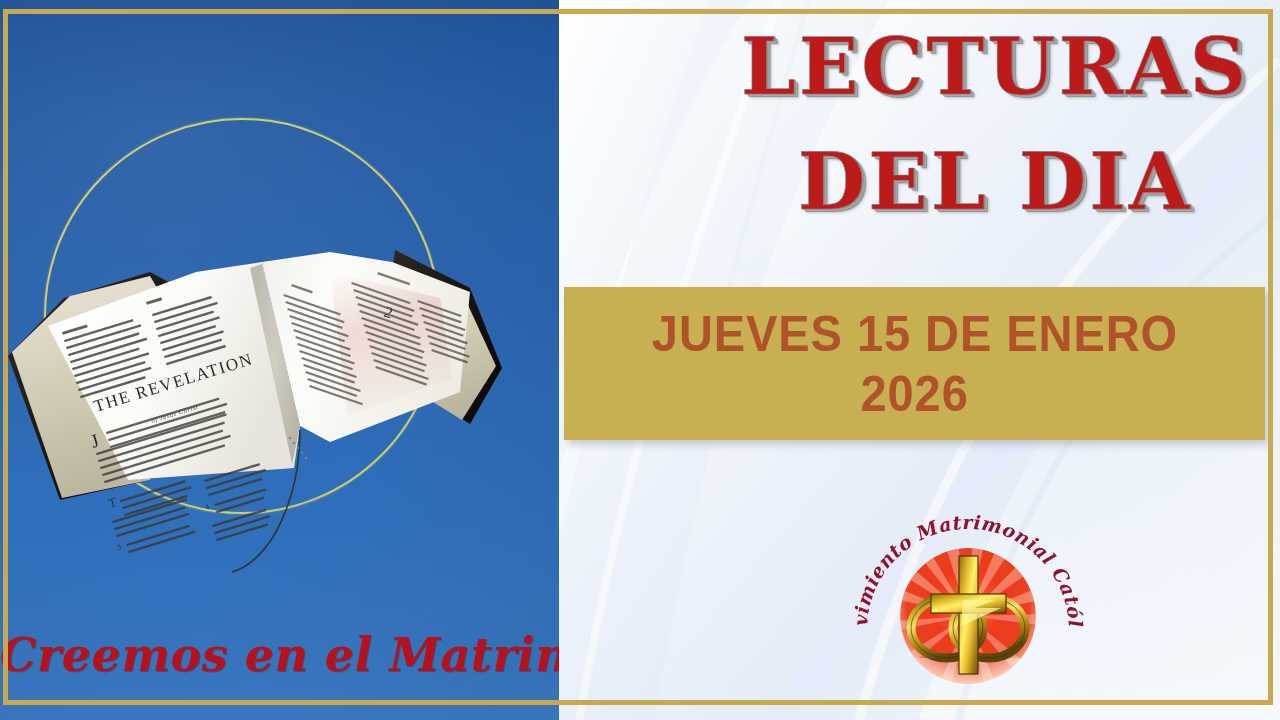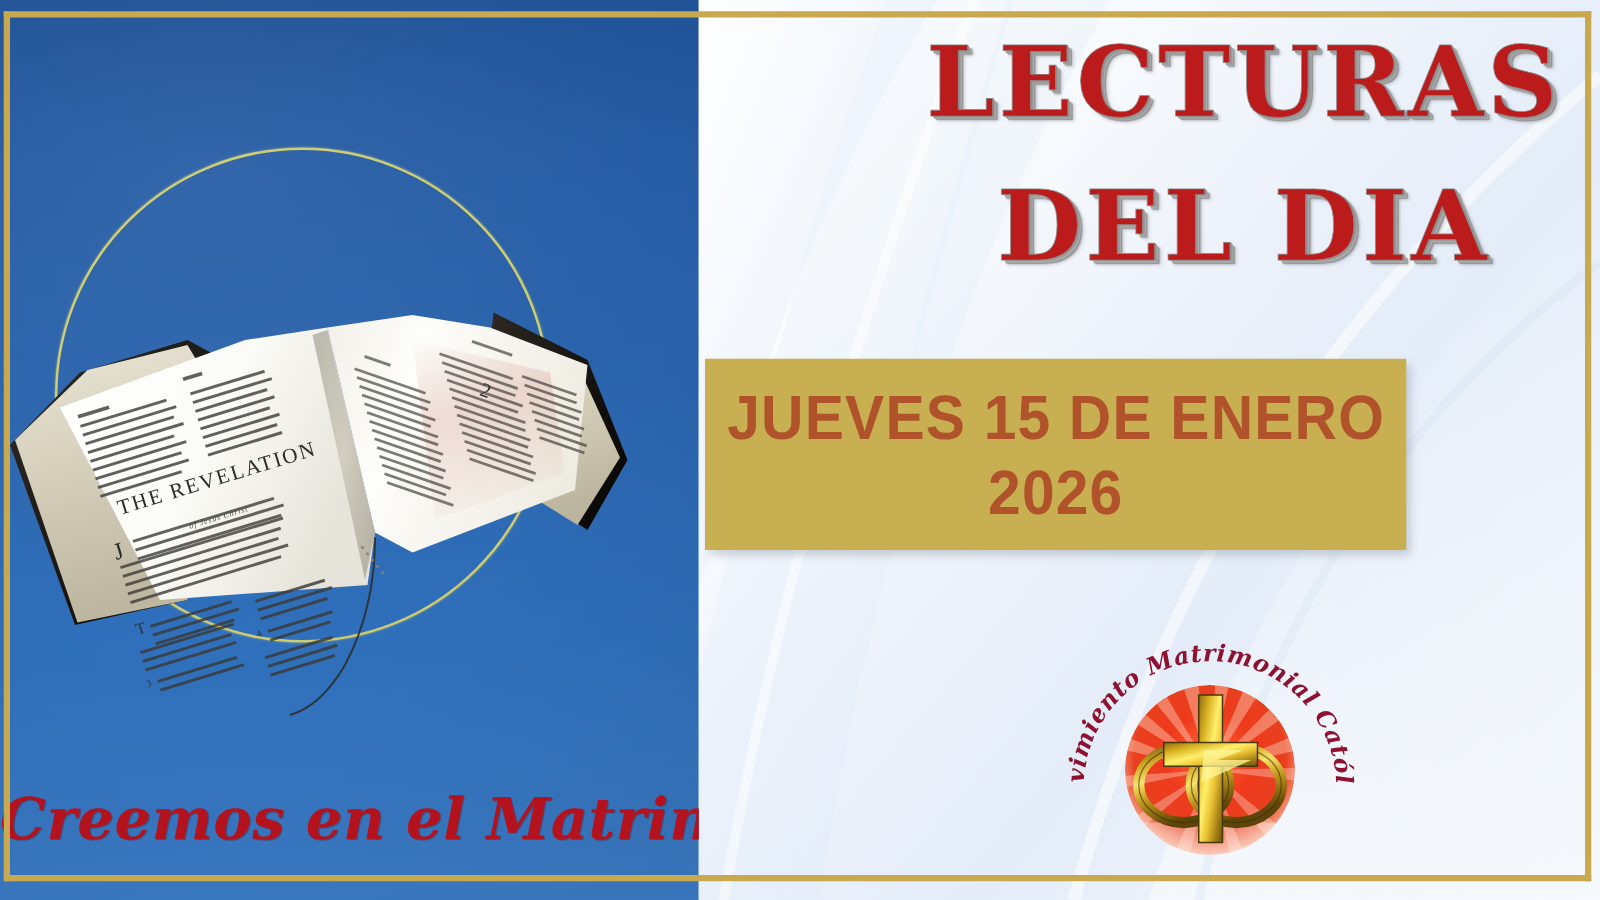--- a/index.html
+++ b/index.html
@@ -129,21 +129,21 @@
     -webkit-text-stroke: 0.6px #8d8d8d;
   }
   #title-line-1 { font-size: 78px; margin-top: 8px; }
   #title-line-2 { font-size: 78px; margin-top: 34px; }
 
   
   #date-banner {
     position: absolute;
     left: 564px;
     top: 287px;
-    width: 561px;
+    width: 701px;
     height: 153px;
     background: #c8b052;
     box-shadow: 4px 5px 7px rgba(120,125,140,0.35);
     z-index: 18;
     display: flex;
     flex-direction: column;
     align-items: center;
     justify-content: center;
   }
   .date-line {

